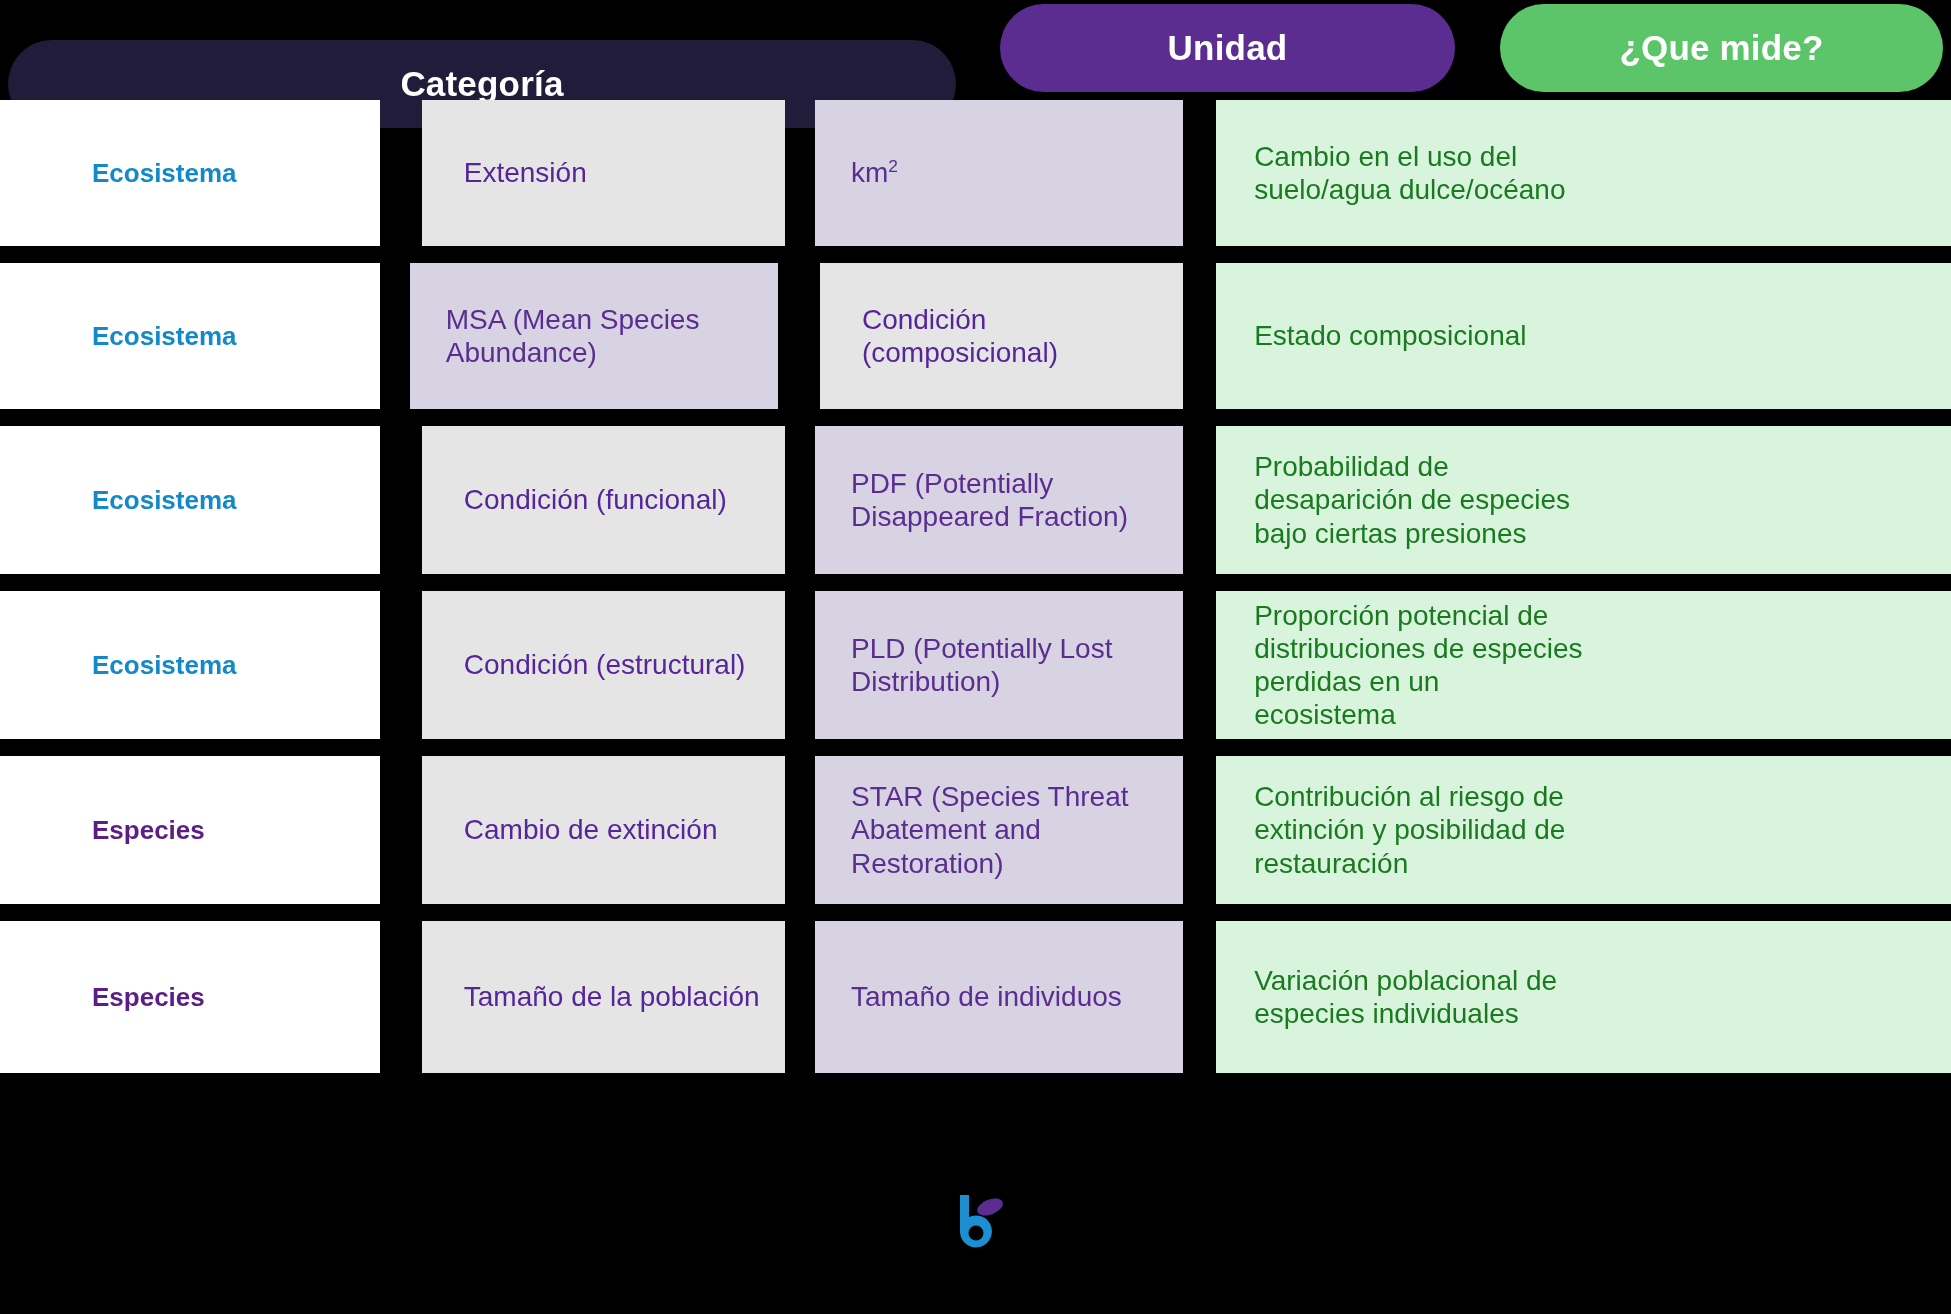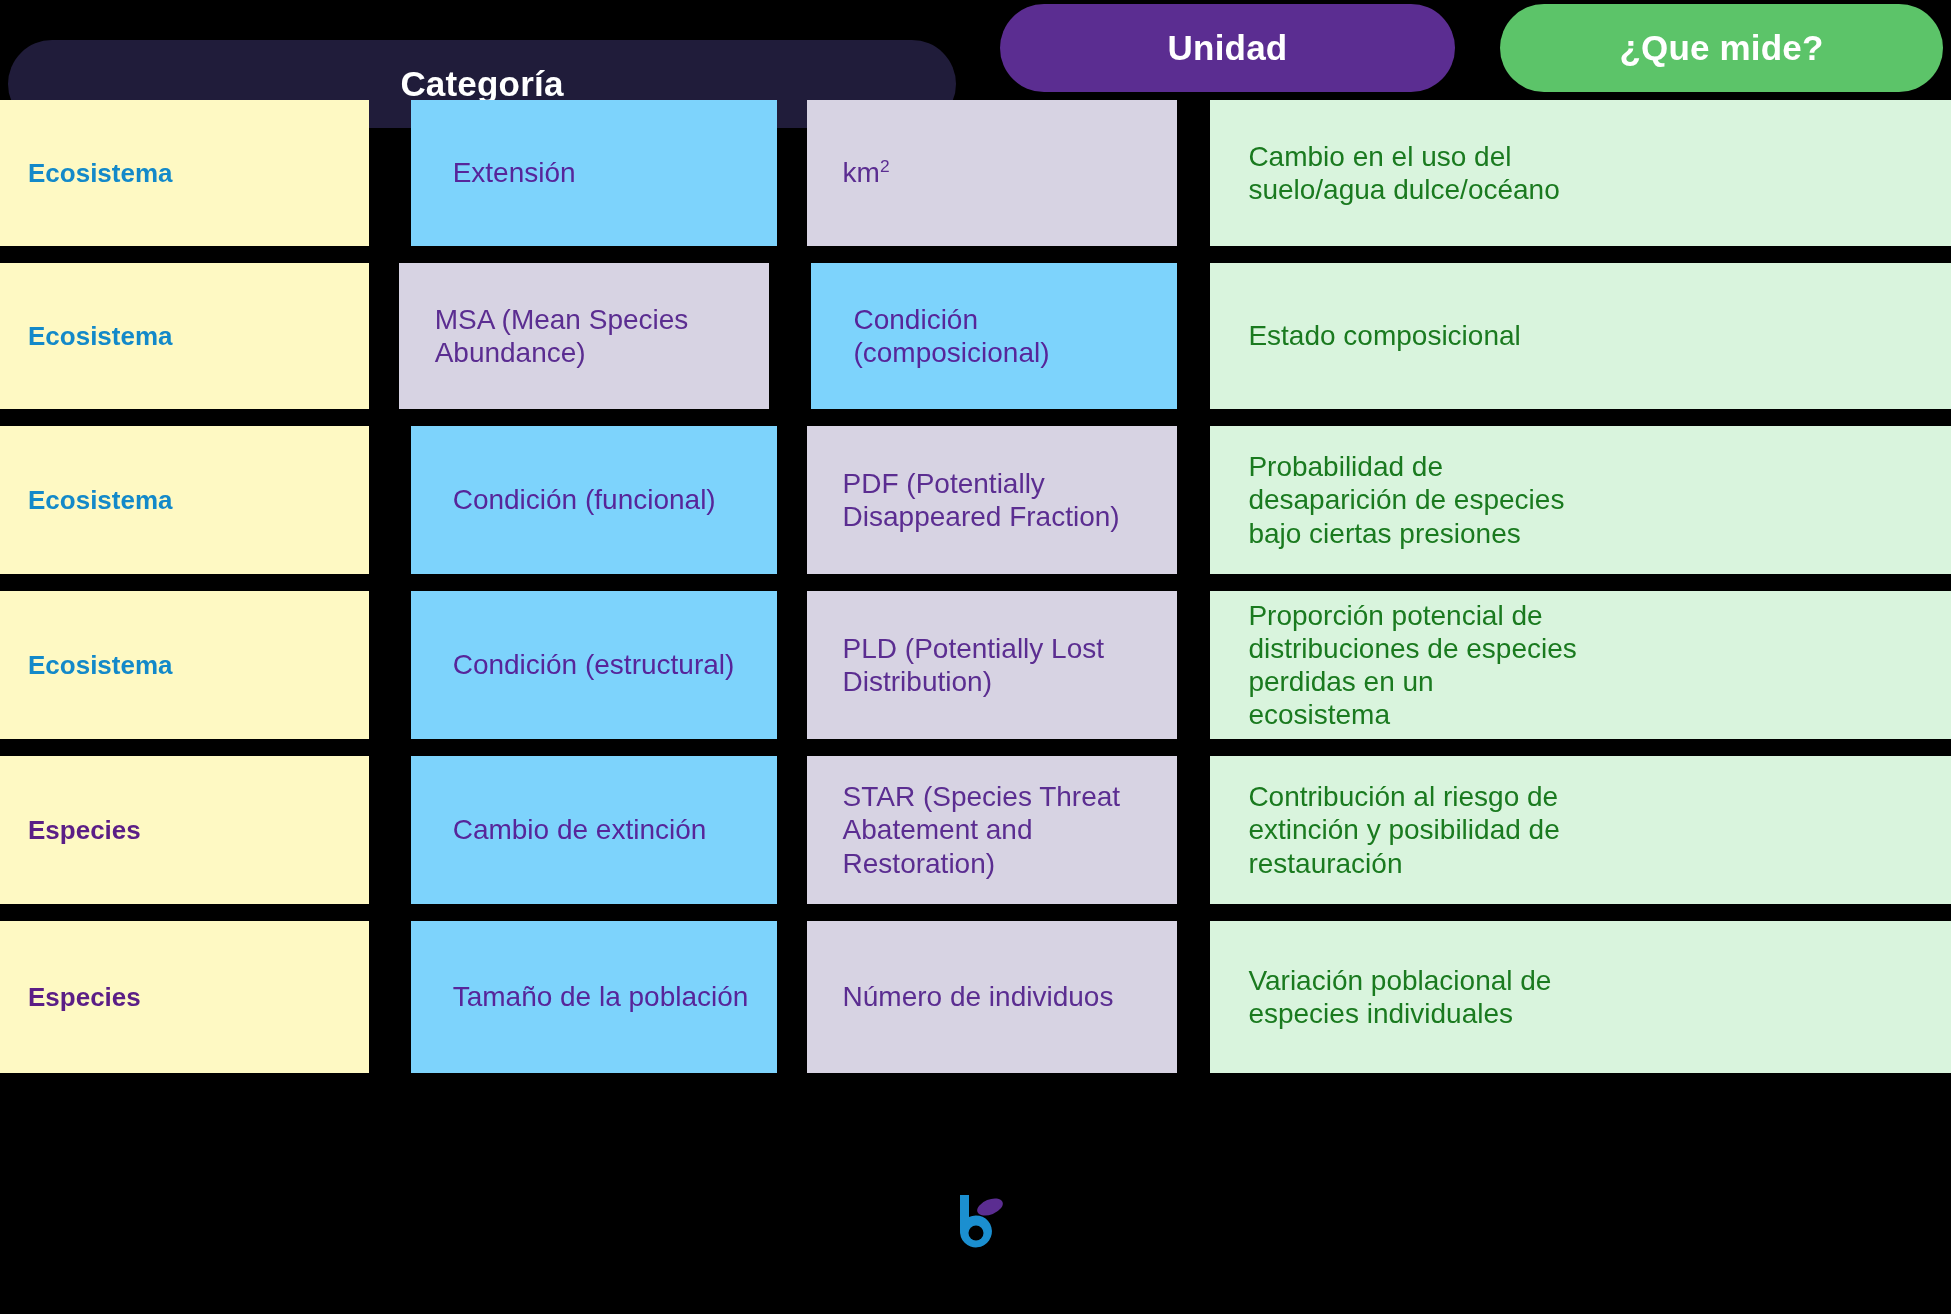--- a/index.html
+++ b/index.html
@@ -68,36 +68,36 @@
 
   .cell-text {
     display: block;
     line-height: 1.18;
   }
 
   
   .col-cat {
     width: 456px;
     margin-left: 0;
-    background: #fef9c3;
-    padding-left: 28px;
+    background: #ffffff;
+    padding-left: 92px;
     padding-right: 12px;
   }
   .col-cat .cell-text {
     font-weight: bold;
     font-size: 26px;
   }
   .cat-ecosistema .cell-text { color: #1389c9; }
   .cat-especies   .cell-text { color: #5b1e86; }
 
   
   .col-ind {
     width: 452px;
     margin-left: 42px;
-    background: #7dd3fc;
+    background: #e5e5e5;
     padding-left: 42px;
   }
   .col-ind .cell-text {
     color: #57259a;
     font-size: 28px;
   }
 
   
   .col-uni {
     width: 455px;
@@ -247,21 +247,21 @@
   </div>
 
   <div class="row row-5">
     <div class="cell col-cat cat-especies">
       <span class="cell-text">Especies</span>
     </div>
     <div class="cell col-ind">
       <span class="cell-text">Tamaño de la población</span>
     </div>
     <div class="cell col-uni">
-      <span class="cell-text">Número de individuos</span>
+      <span class="cell-text">Tamaño de individuos</span>
     </div>
     <div class="cell col-que">
       <span class="cell-text">Variación poblacional de especies individuales</span>
     </div>
   </div>
 
 </div>
 
 <svg class="logo" viewBox="0 0 56 62">
   <ellipse cx="38" cy="16" rx="13.5" ry="7.5" transform="rotate(-22 38 16)" fill="#5b2d91"></ellipse>

